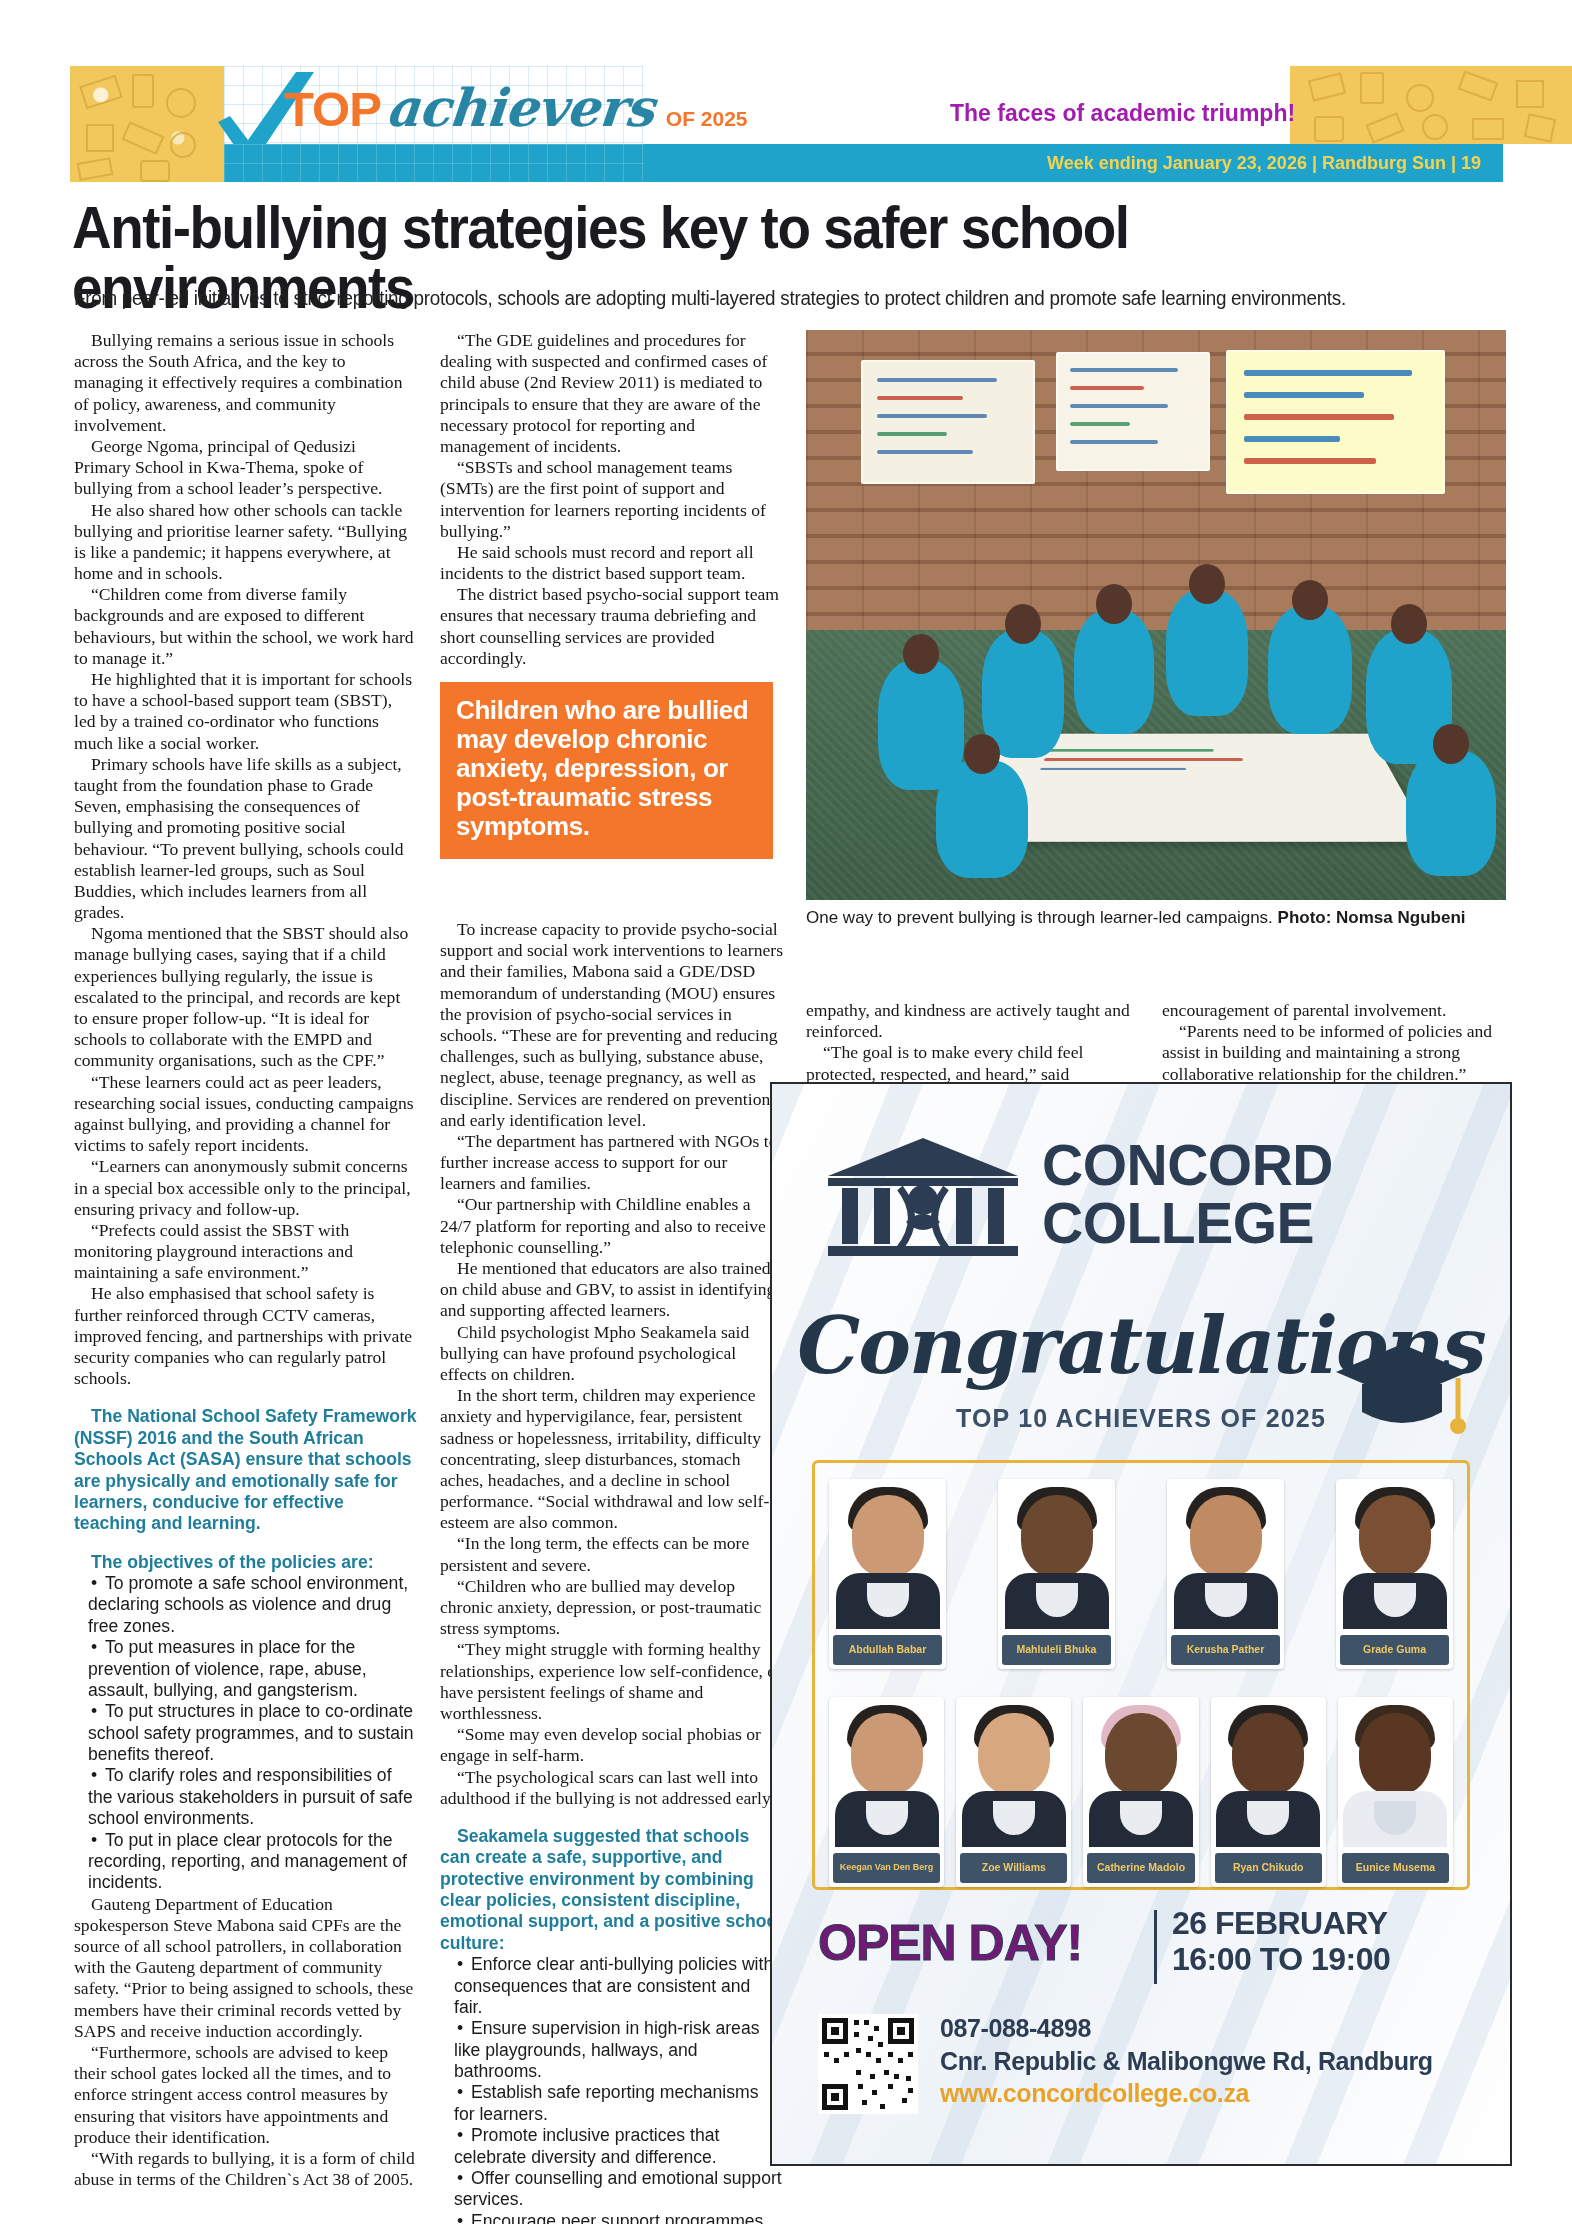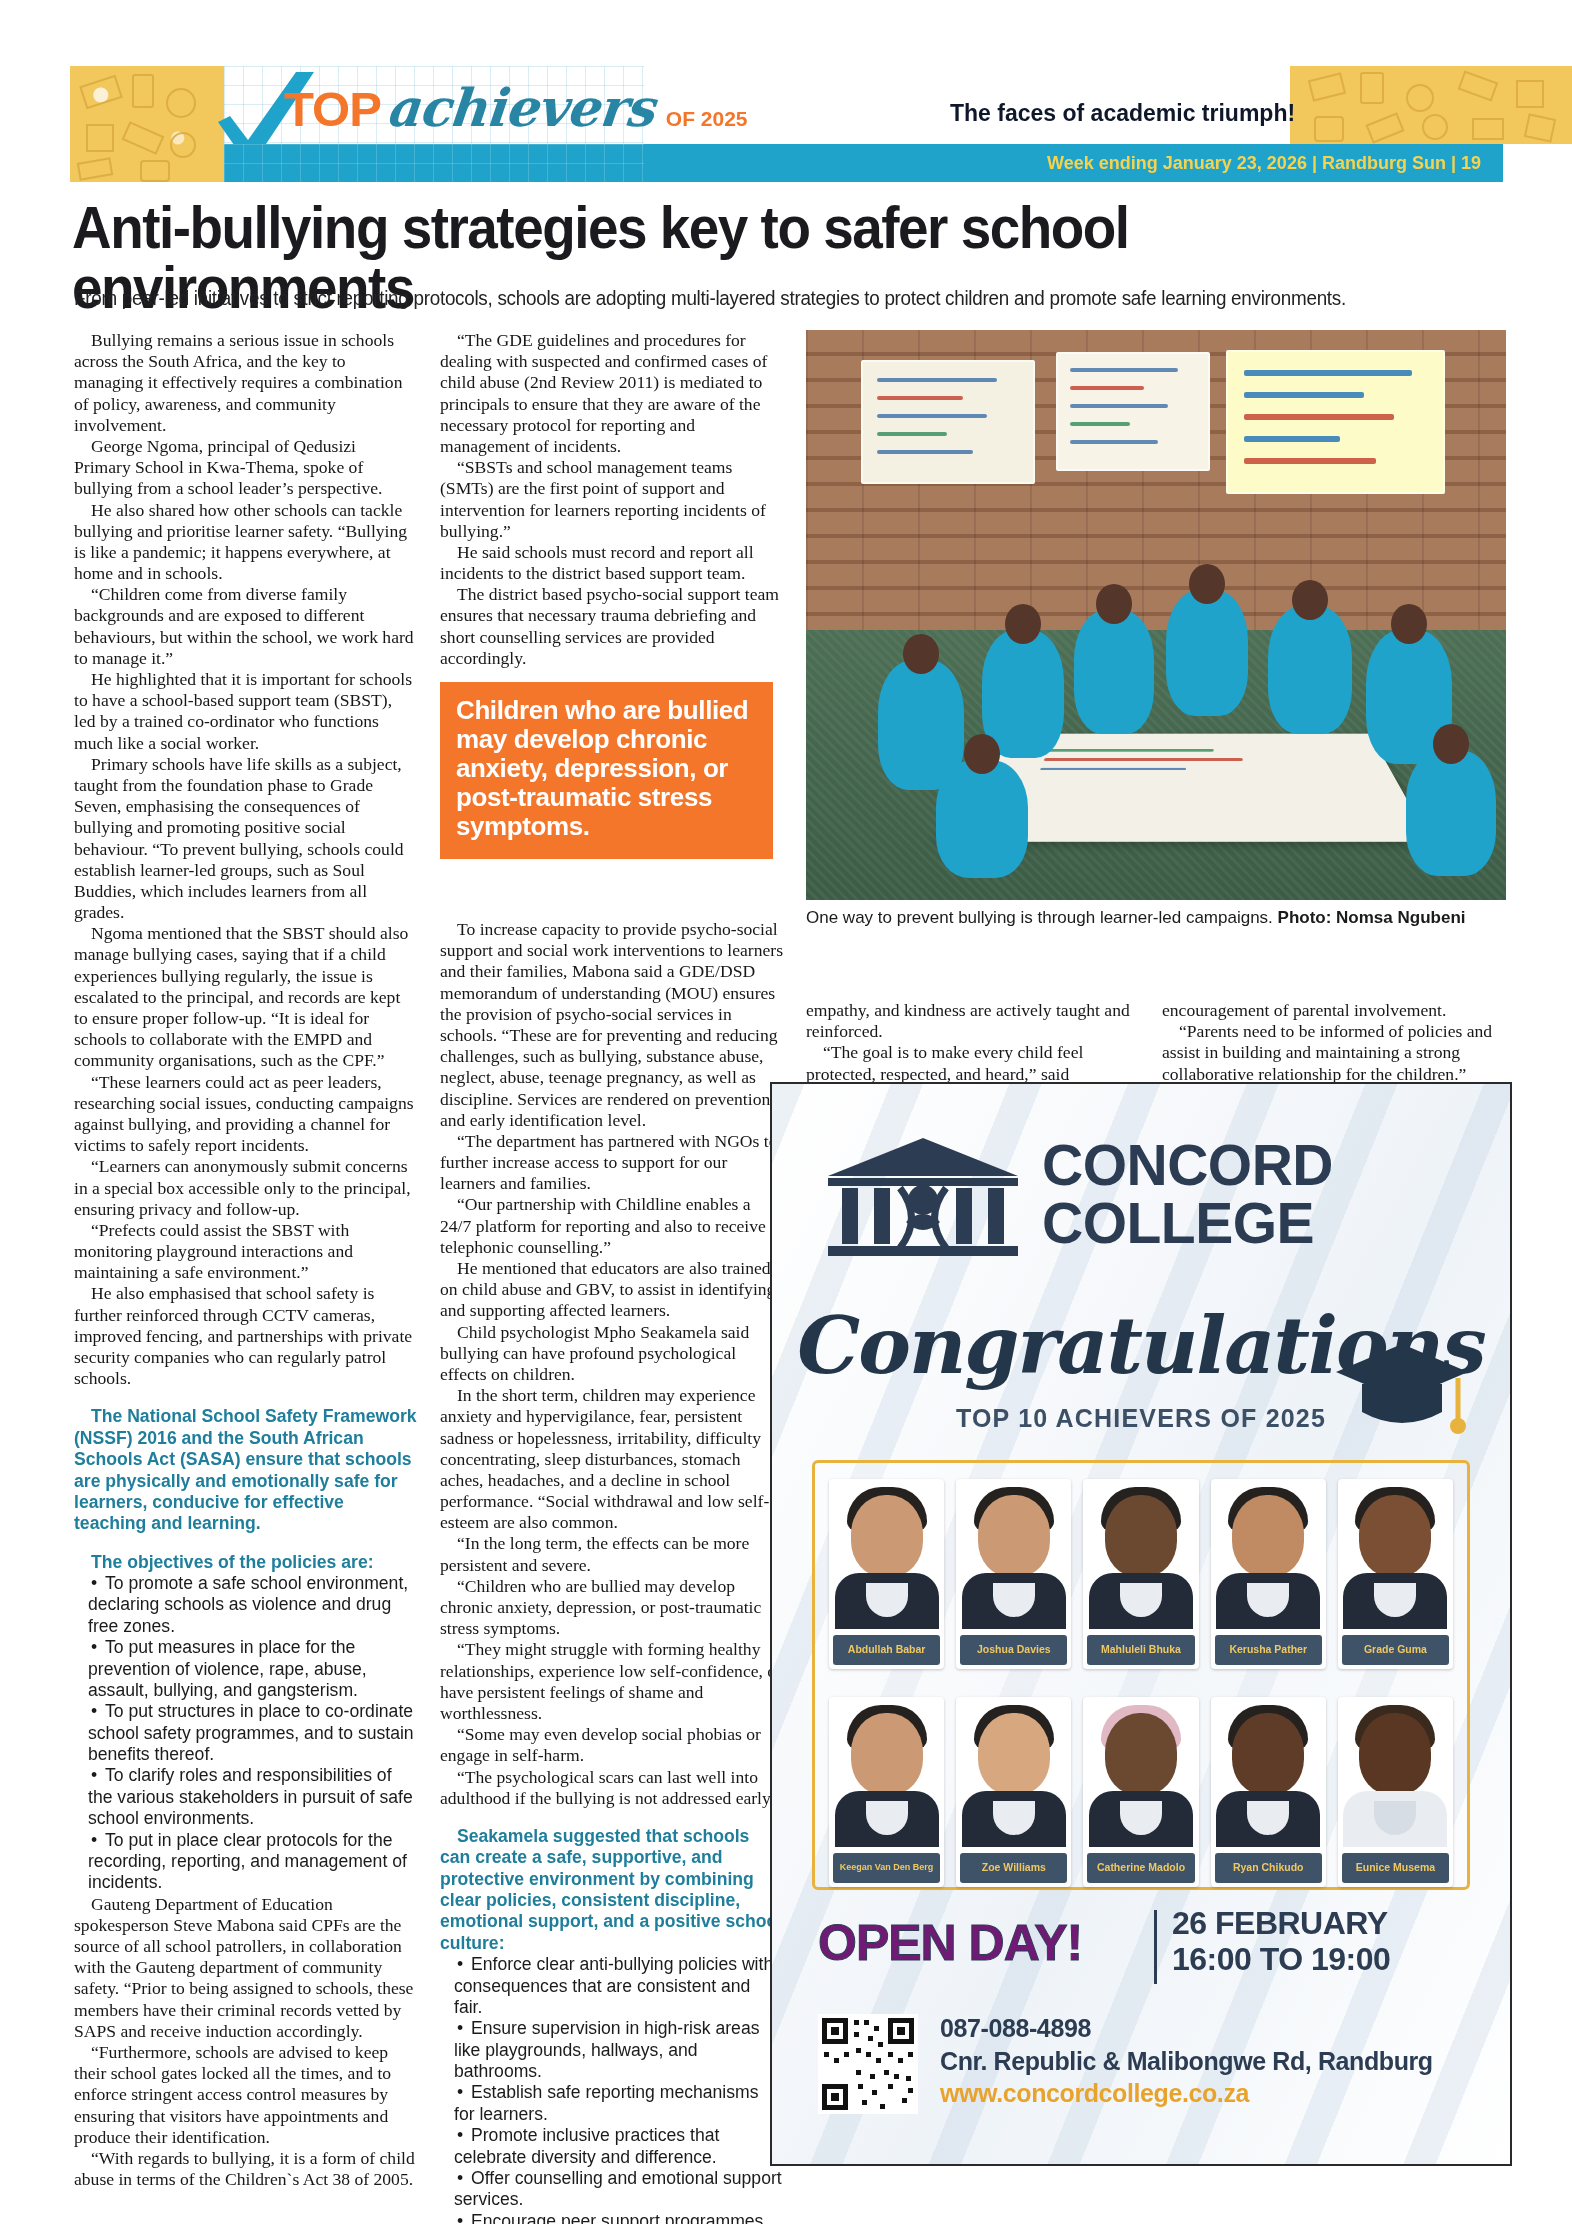--- a/index.html
+++ b/index.html
@@ -25,21 +25,21 @@
     background-image:linear-gradient(to right, rgba(120,190,215,.28) 1px, transparent 1px),
                      linear-gradient(to bottom, rgba(120,190,215,.28) 1px, transparent 1px);
     background-size:19px 19px;}
   .mh-check{position:absolute;left:140px;top:4px;width:110px;height:108px;}
   .mh-top{position:absolute;left:168px;top:2px;right:0;height:78px;}
   .mh-top .logo{position:absolute;left:46px;top:14px;display:flex;align-items:baseline;gap:9px;}
   .logo-top{font-family:"Liberation Sans",sans-serif;font-weight:bold;font-size:49px;color:#f4762a;letter-spacing:-1px;line-height:1;}
   .logo-ach{font-family:"DejaVu Serif",serif;font-style:italic;font-weight:bold;font-size:52px;color:#2885a4;line-height:1;letter-spacing:-1px;transform:skewX(-8deg);}
   .logo-of{font-family:"Liberation Sans",sans-serif;font-weight:bold;font-size:21px;color:#f4762a;letter-spacing:0px;line-height:1;}
   .mh-tag{position:absolute;left:880px;top:34px;font-family:"Liberation Sans",sans-serif;
-     font-weight:bold;font-size:23px;color:#0f172a;white-space:nowrap;}
+     font-weight:bold;font-size:23px;color:#a21caf;white-space:nowrap;}
   .mh-bar{position:absolute;left:154px;top:78px;right:0;height:38px;background:#1fa3cb;}
   .mh-bar .issue{position:absolute;right:22px;top:9px;font-family:"Liberation Sans",sans-serif;
      font-weight:bold;font-size:18px;color:#f6d34e;white-space:nowrap;}
   .mh-bar-grid{position:absolute;left:0;top:0;width:420px;height:38px;
     background-image:linear-gradient(to right, rgba(255,255,255,.17) 1px, transparent 1px),
                      linear-gradient(to bottom, rgba(255,255,255,.17) 1px, transparent 1px);
     background-size:19px 19px;}
   .mh-yellow-r{position:absolute;left:1220px;top:0;width:283px;height:78px;background:#f2c75c;overflow:hidden;}
   .mh-yellow-r .dd{position:absolute;border:2px solid #d9a93c;opacity:.8;}
 
@@ -368,27 +368,20 @@
       <div class="ad-row">
         <div class="ach">
             <div class="hair"></div>
             <div class="face"></div>
             <div class="torso"></div>
             <div class="collar"></div>
             <div class="nm">Abdullah Babar</div>
           </div>
         <div class="ach">
             <div class="hair"></div>
-            <div class="face"></div>
-            <div class="torso"></div>
-            <div class="collar"></div>
-            <div class="nm">Joshua Davies</div>
-          </div>
-        <div class="ach">
-            <div class="hair"></div>
             <div class="face" style="background:#6b4830"></div>
             <div class="torso"></div>
             <div class="collar"></div>
             <div class="nm">Mahluleli Bhuka</div>
           </div>
         <div class="ach">
             <div class="hair"></div>
             <div class="face" style="background:#c08a63"></div>
             <div class="torso"></div>
             <div class="collar"></div>

